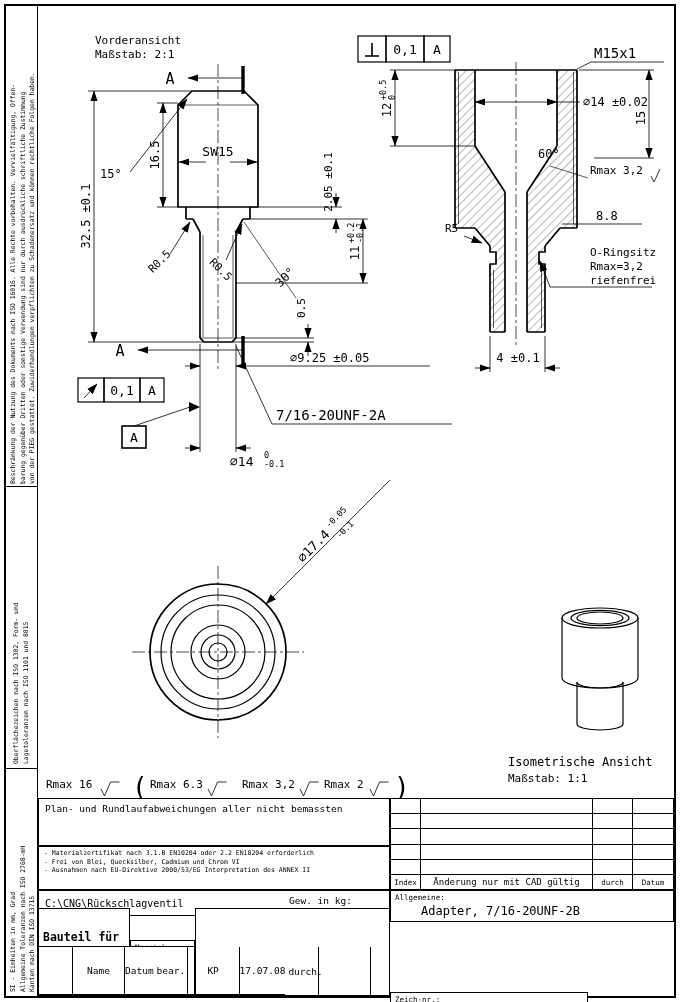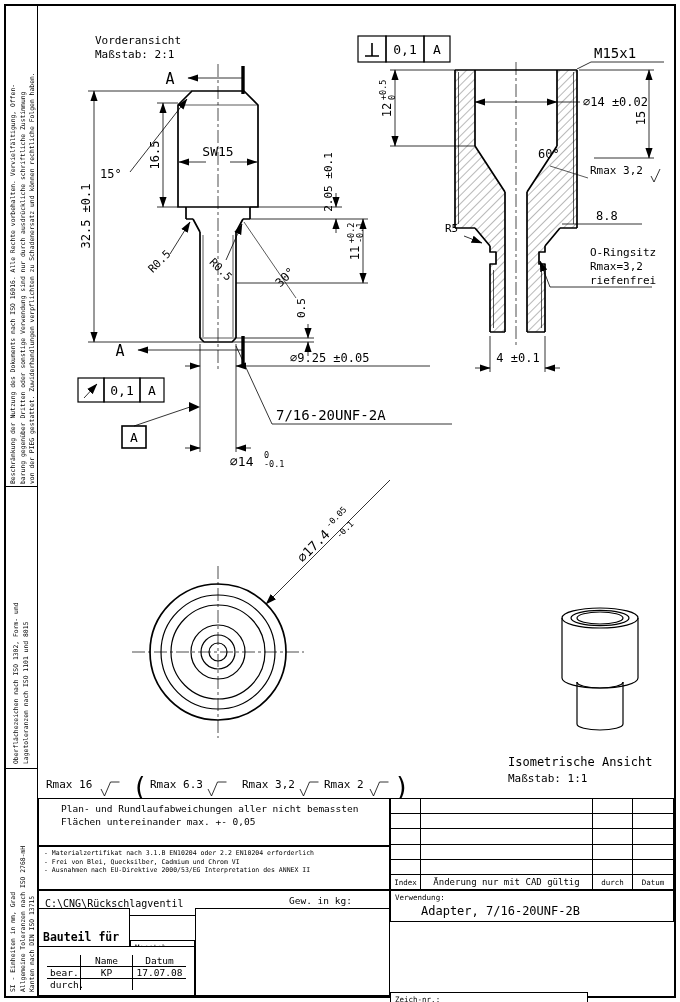--- a/index.html
+++ b/index.html
@@ -15,40 +15,40 @@
   .t8{font-size:8.5px}.t11{font-size:11px}.t12{font-size:12px}.t13{font-size:13px}.t14{font-size:14px}.t15{font-size:15px}
   .paren{font-size:26px}
   .ol{stroke:#000;stroke-width:1.7;fill:none;stroke-linejoin:round}
   .ml{stroke:#000;stroke-width:1.2;fill:none}
   .dl{stroke:#000;stroke-width:0.8;fill:none}
   .tl{stroke:#000;stroke-width:0.65;fill:none}
   .cl{stroke:#000;stroke-width:0.7;fill:none;stroke-dasharray:13 3 3 3}
   .thick{stroke:#000;stroke-width:3.4;fill:none}
   .hatchfill{fill:url(#hatch);stroke:none}
   .box{position:absolute;border:1.2px solid #000;background:#fff}
-  .notes{font-size:9.5px;line-height:1.38;padding:3px 22px}
+  .notes{font-size:9.5px;line-height:1.38;padding:3px 6px}
   .fineprint{font-size:6.5px;line-height:1.32;padding:2px 5px}
   .revtable{display:flex;flex-direction:column;padding:0}
   .rrow{flex:1;display:flex;border-bottom:1.2px solid #000}
   .rrow.rhead{flex:0 0 14px;border-bottom:none}
   .rc{border-right:1.2px solid #000;height:100%;display:flex;align-items:center;justify-content:center}
   .rc:last-child{border-right:none}
   .w1{width:30px}.w2{flex:1}.w3{width:40px}.w4{width:40px}
   .rhead .rc{font-size:7.5px}
   .rhead .w2{font-size:9px}
   .pathrow{display:flex;align-items:center}
   .pathtxt{font-size:10px;padding-left:6px}
   .gew{position:absolute;left:250px;top:4px;font-size:9.5px}
   .benenn{position:relative}
   .minilbl{position:absolute;top:2px;left:4px;font-size:7.5px}
   .benennval{position:absolute;left:30px;top:13px;font-size:12px}
   .bauteil{font-weight:bold;font-size:11.5px;line-height:1.45;padding:20px 4px}
   .masstab{position:relative}
   .masstabval{position:absolute;left:0;right:0;top:16px;text-align:center;font-size:11px}
-  .nametable{display:flex;flex-direction:column;padding:8px}
+  .nametable{display:flex;flex-direction:row;padding:0}
   .nrow{flex:1;display:flex;border-bottom:1.2px solid #000;font-size:9.5px}
   .nrow:last-child{border-bottom:none}
   .nc{border-right:1.2px solid #000;height:100%;display:flex;align-items:center;padding-left:3px}
   .nc:last-child{border-right:none}
   .n1{width:34px}.n2{width:52px;justify-content:center;padding-left:0}.n3{flex:1;justify-content:center;padding-left:0}
   .nhead .nc{justify-content:center;padding-left:0}
   .zeich,.seite,.art,.indexb,.material{position:relative}
 </style>
 </head>
 <body>
@@ -334,21 +334,20 @@
     <text class="t11" x="204" y="782">Rmax 3,2</text>
     <path class="dl" d="M262,783 l3.5,7 l6,-14 l9,0"></path>
     <text class="t11" x="286" y="782">Rmax 2</text>
     <path class="dl" d="M332,783 l3.5,7 l6,-14 l9,0"></path>
     <text class="paren" x="356" y="790">)</text>
   </g>
 </svg>
 
 <div class="box notes" style="left:38px;top:798px;width:352px;height:48px">
   <div>Plan- und Rundlaufabweichungen aller nicht bemassten</div>
-  <div>Flächen untereinander max. +- 0,05</div>
 </div>
 
 <div class="box fineprint" style="left:38px;top:846px;width:352px;height:44px">
   <div>- Materialzertifikat nach 3.1.B EN10204 oder 2.2 EN10204 erforderlich</div>
   <div>- Frei von Blei, Quecksilber, Cadmium und Chrom VI</div>
   <div>- Ausnahmen nach EU-Direktive 2000/53/EG Interpretation des ANNEX II</div>
 </div>
 
 <div class="box revtable" style="left:390px;top:798px;width:284px;height:92px">
   <div class="rrow">
@@ -388,21 +387,21 @@
     <div class="rc w4">Datum</div>
   </div>
 </div>
 
 <div class="box pathrow" style="left:38px;top:890px;width:352px;height:26px;position:absolute">
   <span class="pathtxt">C:\CNG\Rückschlagventil</span>
   <span class="gew">Gew. in kg:</span>
 </div>
 
 <div class="box benenn" style="left:390px;top:890px;width:284px;height:32px">
-  <span class="minilbl">Verwendung:</span>
+  <span class="minilbl">Allgemeine:</span>
   <span class="benennval">Adapter, 7/16-20UNF-2B</span>
 </div>
 
 <div class="box bauteil" style="left:38px;top:908px;width:92px;height:38px">
   <div>Bauteil für</div>
   <div>Fahrzeuge</div>
 </div>
 
 <div class="box masstab" style="left:130px;top:908px;width:65px;height:38px">
   <span class="minilbl">Masstab:</span>

